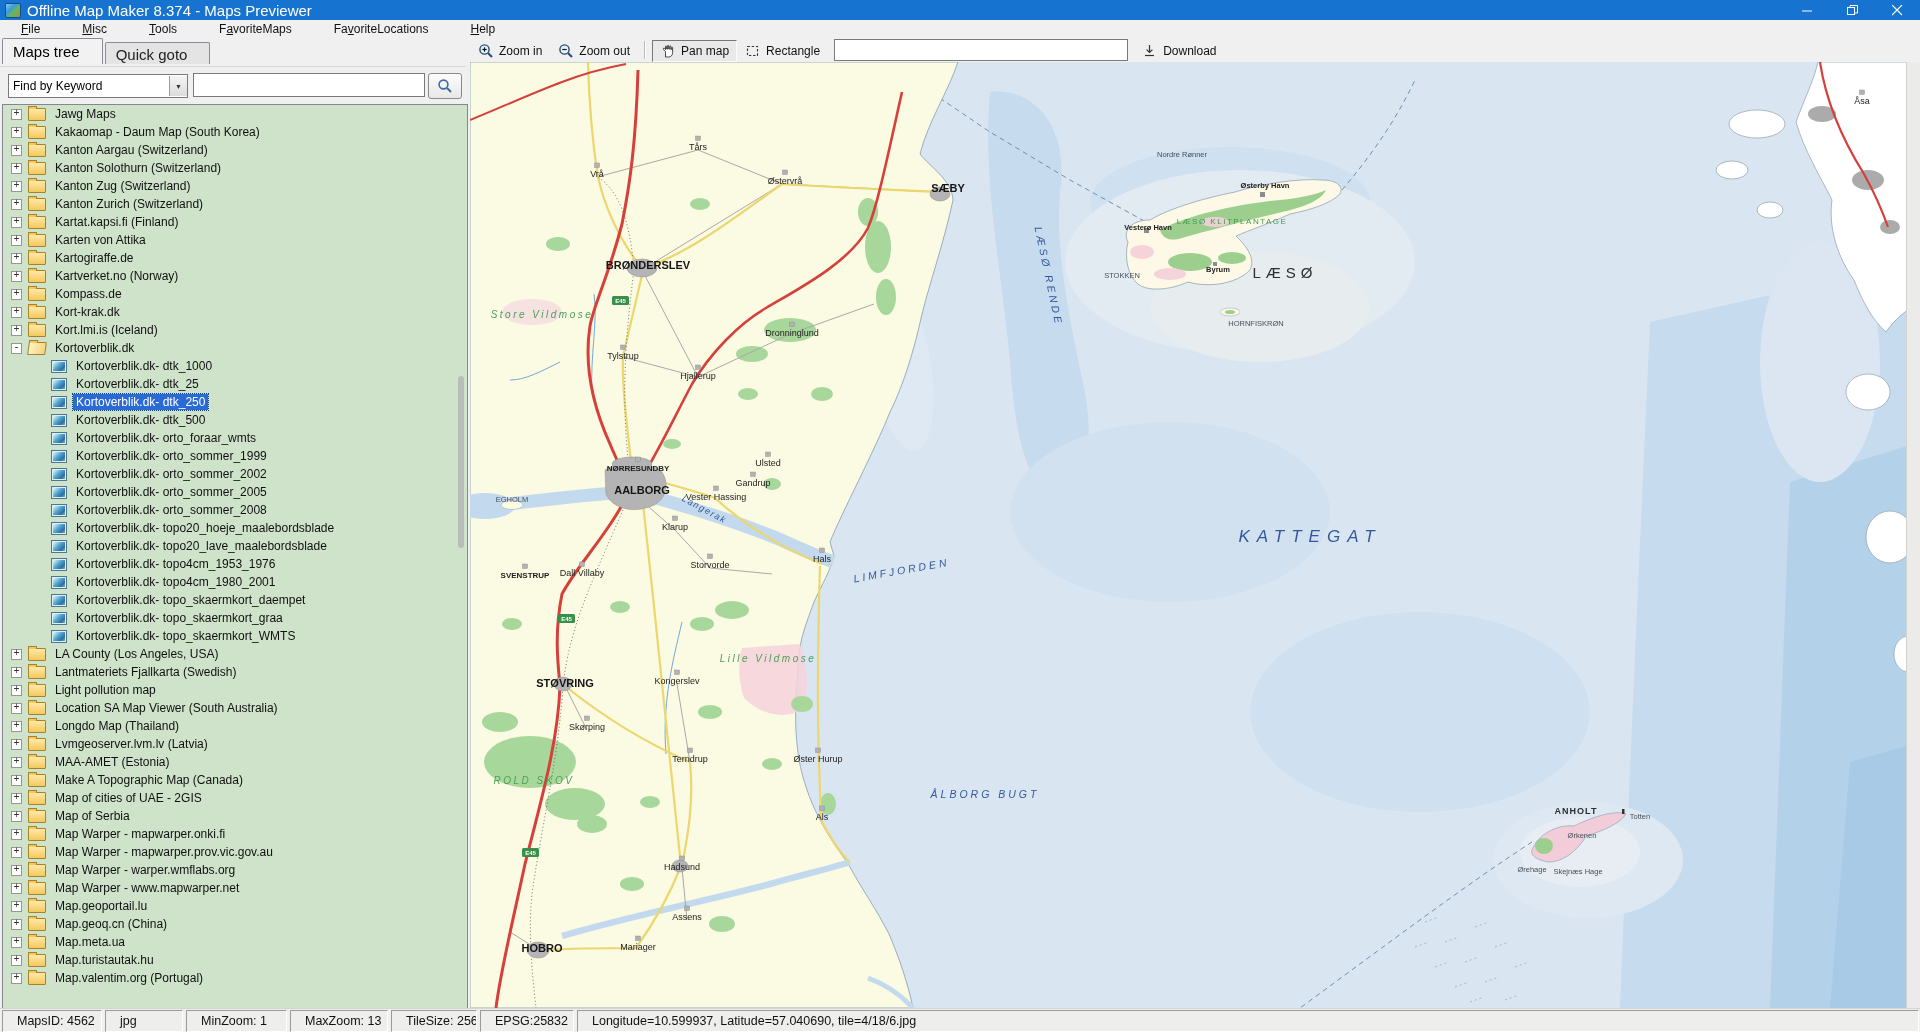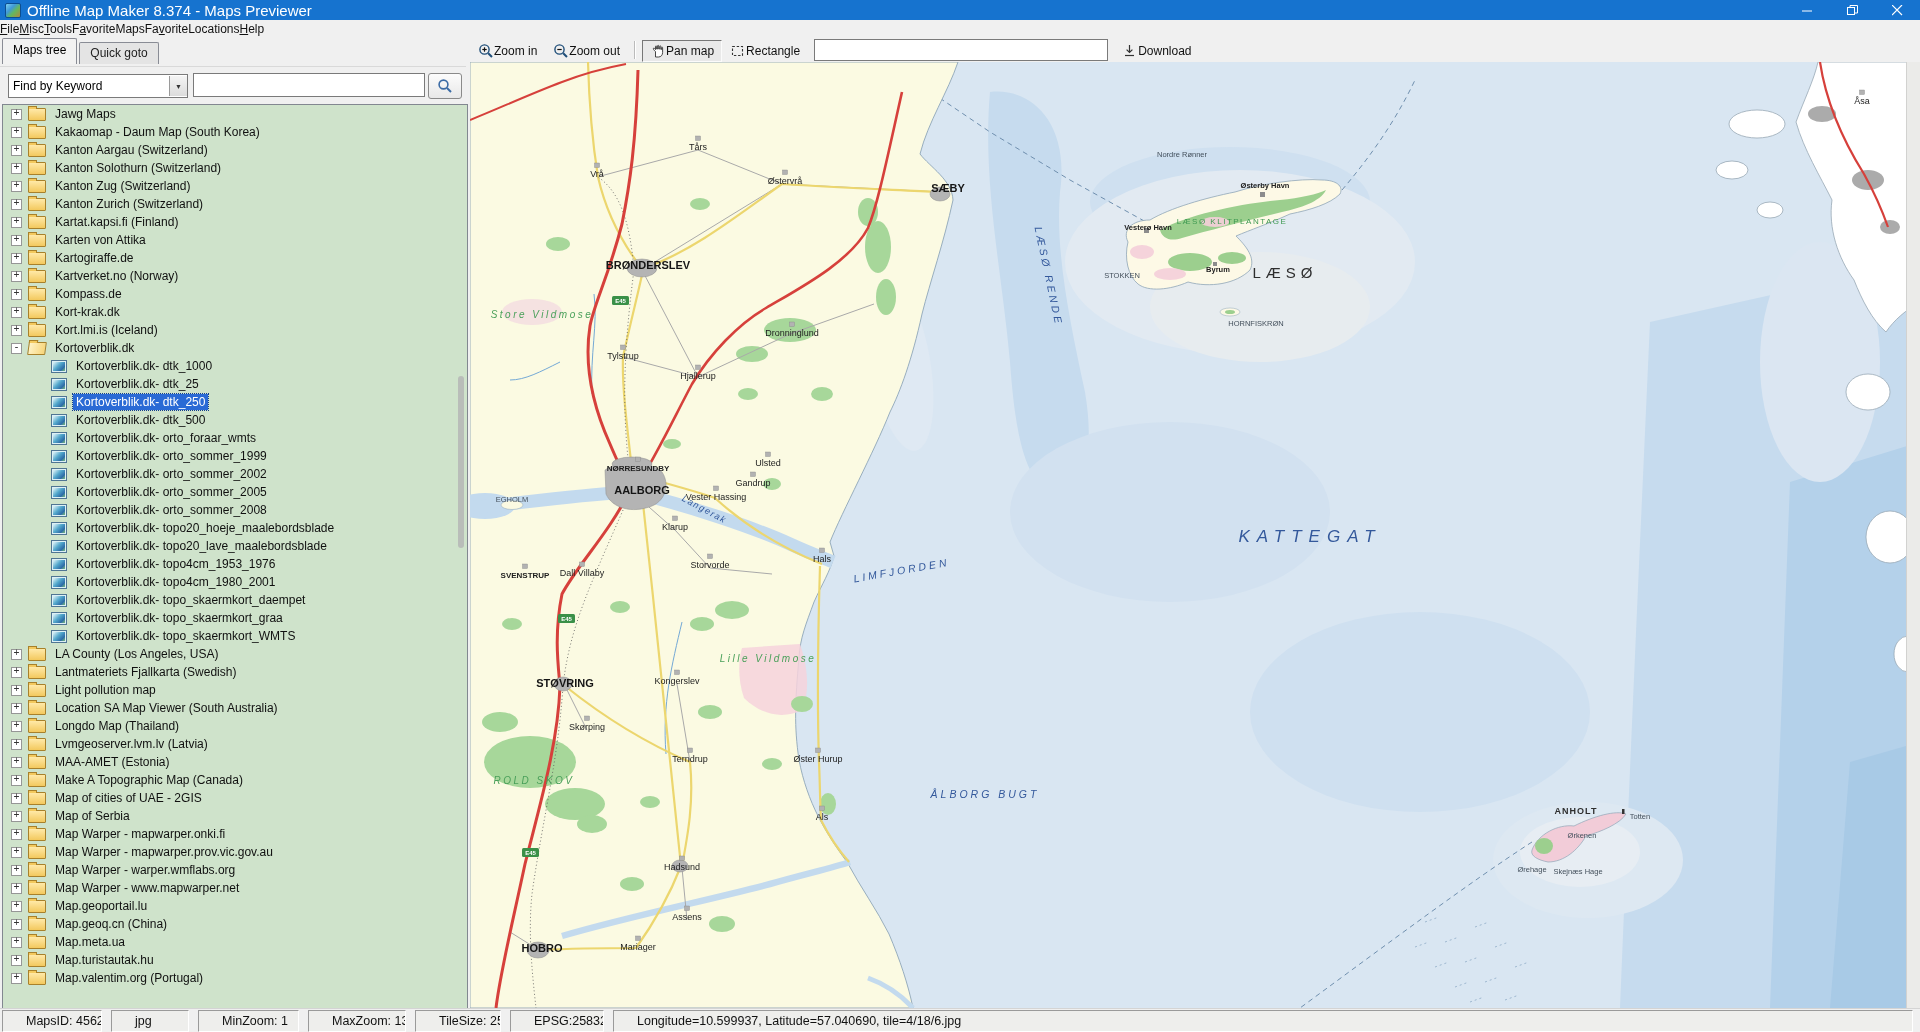--- a/index.html
+++ b/index.html
@@ -10,27 +10,27 @@
     display:flex;align-items:center;font-size:15px}
   #appicon{width:14px;height:13px;margin:0 6px 0 5px;border-radius:2px;
     background:linear-gradient(135deg,#7fd0f0 0%,#3f9ad8 35%,#64b85e 60%,#b0883f 100%);
     border:1px solid #0d4e8f}
   .wctl{width:45px;height:20px;display:flex;align-items:center;justify-content:center;color:#fff;font-size:12px}
   #winctls{margin-left:auto;display:flex}
   .wctl svg{display:block}
   
   #menubar{left:0;top:20px;width:1920px;height:18px;background:#f0f0f0;display:flex;
     align-items:center;font-size:12px;color:#111;border-bottom:1px solid #f0f0f0}
-  .menu-item{padding:1px 0}
+  .menu-item{padding:1px 21px}
   .menu-item u{text-decoration:underline}
   
   #leftpanel{left:0;top:38px;width:468px;height:970px;background:#f0f0f0}
   #tabs{left:2px;top:2px;height:24px;display:flex;align-items:flex-end}
-  .tab{border:1px solid #898c95;border-bottom:none;background:#f0f0f0;font-size:12px;
-    padding:3px 10px 4px 10px;border-radius:2px 2px 0 0;position:relative}
+  .tab{border:1px solid #898c95;border-bottom:none;background:#f0f0f0;font-size:15px;
+    padding:3px 22px 4px 10px;border-radius:2px 2px 0 0;position:relative}
   .tab.active{background:#f2f2f2;height:17px;z-index:3;padding-top:4px}
   .tab.inactive{background:#e4e4e4;height:14px;color:#222;margin-left:2px}
   #searchrow{left:0;top:28px;width:466px;height:36px;background:#f0f0f0;border-top:1px solid #d9d9d9}
   #filter-select{left:8px;top:7px;width:178px;height:22px;background:#fff;border:1px solid #7a7a7a;
     display:flex;align-items:center;font-size:12px}
   #filter-select .txt{padding-left:4px;flex:1}
   #filter-select .dd{width:17px;height:20px;background:linear-gradient(#f4f4f4,#dcdcdc);
     border-left:1px solid #9a9a9a;display:flex;align-items:center;justify-content:center;font-size:7px;color:#333}
   #search-input{left:193px;top:6px;width:222px;height:22px;border:1px solid #7a7a7a;background:#fff;
     font-size:12px;padding:0 4px;font-family:"Liberation Sans",sans-serif}
@@ -49,32 +49,32 @@
     background:#f3c95e;border:1px solid #a8812b;border-bottom:none}
   .ico-folder.open{background:linear-gradient(100deg,#fff3c8,#f7d579);transform:skewX(-8deg)}
   .ico-map{width:14px;height:11px;flex:none;margin-right:6px;border:1px solid #4f7593;
     background:linear-gradient(135deg,#cdeaf2 15%,#53a8cc 45%,#2e6da8 72%,#7fc078 92%);
     box-shadow:inset 0 0 0 1px #ddf0f6}
   .tree-label{padding:1px 3px}
   .tree-label.sel{background:#2a6ad5;color:#fff;outline:1px dotted #123c8c}
   #tree-scroll{position:absolute;right:3px;top:271px;width:6px;height:172px;background:#b9bdb9;border-radius:3px}
   
   #toolbar{left:470px;top:38px;width:1450px;height:24px;background:#f0f0f0;display:flex;align-items:center;font-size:12px;color:#111}
-  .tbtn{display:flex;align-items:center;padding:2px 7px;margin-top:1px;border:1px solid transparent}
+  .tbtn{display:flex;align-items:center;gap:5px;padding:2px 7px;margin-top:1px;border:1px solid transparent}
   .tbtn.active{border:1px solid #888;border-color:#777 #fbfbfb #fbfbfb #777;background:#e9e9e9}
   .tsep{width:1px;height:18px;background:#bbb;border-right:1px solid #fff;margin:0 6px}
   #tool-input{width:288px;height:18px;border:1px solid #7a7a7a;background:#fff;margin:0 6px;
     font-size:12px;font-family:"Liberation Sans",sans-serif}
   #mapwrap{left:470px;top:62px;width:1450px;height:946px;background:#d9e6f2;overflow:hidden}
   #map-scroll-strip{left:1906px;top:62px;width:14px;height:946px;background:#ebebe9;border-left:1px solid #d2d2d0}
   
   #statusbar{left:0;top:1008px;width:1920px;height:24px;background:#f0f0f0;display:flex;align-items:stretch;
     border-top:1px solid #d4d4d4}
   .status-seg{box-sizing:border-box;border:1px solid;border-color:#9a9a9a #fff #fff #9a9a9a;background:#eeeeec;
-    font-size:12.5px;color:#111;display:flex;align-items:center;padding-left:23px;margin:1px 7px 1px 2px;white-space:nowrap;overflow:hidden}
+    font-size:12.5px;color:#111;display:flex;align-items:center;padding-left:14px;margin:1px 1px 1px 2px;white-space:nowrap;overflow:hidden}
   
   text{font-family:"Liberation Sans",sans-serif}
   .lbl-city{font-size:11px;font-weight:bold;fill:#151515}
   .lbl-town{font-size:9px;fill:#1d1d1d}
   .lbl-towncaps{font-size:8px;font-weight:bold;fill:#1d1d1d}
   .lbl-tiny{font-size:7.5px;fill:#44505c}
   .lbl-tinybold{font-size:7.5px;font-weight:bold;fill:#222}
   .lbl-sea-big{font-size:17px;font-style:italic;fill:#33589b;letter-spacing:7px}
   .lbl-sea-med{font-size:10.5px;font-style:italic;fill:#33589b;letter-spacing:3px}
   .lbl-sea-small{font-size:9px;font-style:italic;fill:#33589b;letter-spacing:1.5px}

